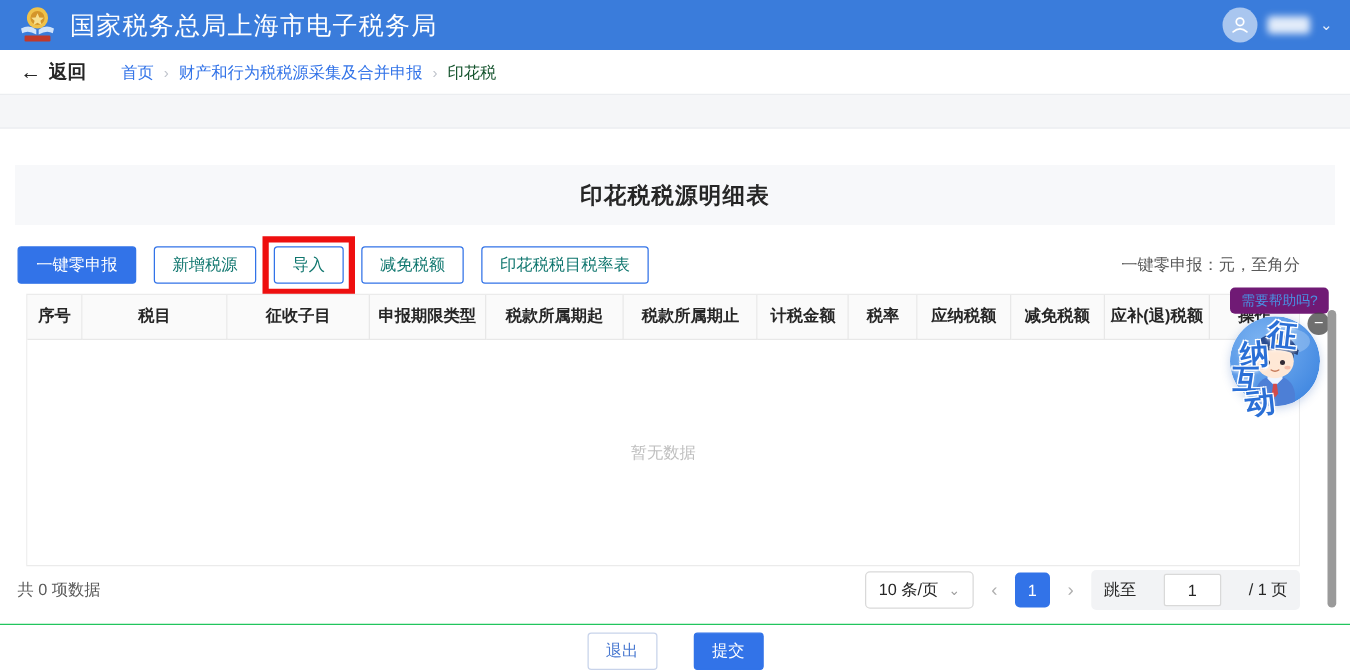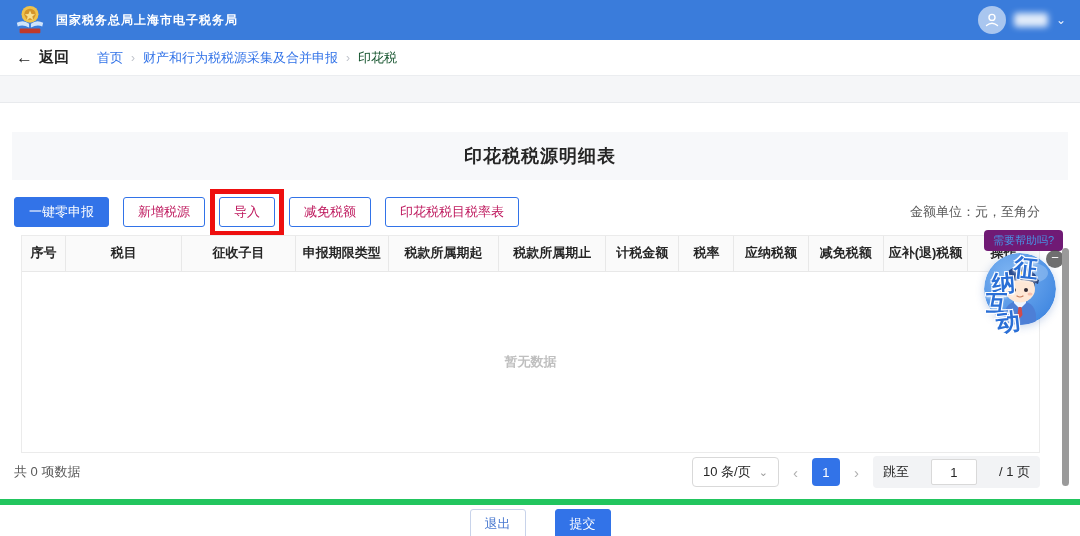--- a/index.html
+++ b/index.html
@@ -2,21 +2,21 @@
 <html><head>
 <meta charset="utf-8">
 <style>
   * { margin:0; padding:0; box-sizing:border-box; }
   html,body { width:1080px; height:536px; overflow:hidden;
     font-family:"Liberation Sans","DejaVu Sans",sans-serif; background:#f5f6f8; position:relative; }
 
   
   .topbar { height:40px; background:#3a7cdb; display:flex; align-items:center; padding:0 14px; color:#fff; }
   .logo { width:32px; height:32px; margin-right:10px; flex:0 0 auto; }
-  .topbar-title { font-size:12px; font-weight:bold; letter-spacing:1px; }
+  .topbar-title { font-size:20px; font-weight:normal; letter-spacing:1px; }
   .topbar-right { margin-left:auto; display:flex; align-items:center; gap:8px; }
   .avatar { width:28px; height:28px; border-radius:50%; background:#a9c6ef; display:flex; align-items:center; justify-content:center; }
   .user-blur { width:34px; height:14px; background:rgba(255,255,255,.85); border-radius:3px; filter:blur(3px); }
   .chev-down { color:#eaf1fb; font-size:12px; }
 
   
   .crumbbar { height:36px; background:#fff; border-bottom:1px solid #ebedf0; display:flex; align-items:center; padding:0 16px; }
   .back { display:flex; align-items:center; gap:6px; color:#262626; font-weight:bold; font-size:15px; cursor:pointer; }
   .back .arrow { font-size:17px; }
   .crumbs { margin-left:28px; display:flex; align-items:center; gap:8px; font-size:13px; }
@@ -29,51 +29,51 @@
   
   .main { background:#fff; height:433px; position:relative; }
   .title-banner { position:absolute; left:12px; right:12px; top:29px; height:48px; background:#f7f8fa;
     display:flex; align-items:center; justify-content:center; }
   .page-title { font-size:18px; font-weight:bold; color:#262626; letter-spacing:1px; }
 
   .toolbar { position:absolute; left:14px; right:40px; top:93px; height:32px; display:flex; align-items:center; gap:14px;justify-content:center; }
   .btn { height:30px; padding:0 14px; font-size:13px; border-radius:3px; display:inline-flex; align-items:center;
     justify-content:center; cursor:pointer; white-space:nowrap; }
   .btn-primary { background:#3273e8; border:1px solid #3273e8; color:#fff; }
-  .btn-outline { background:#fff; border:1px solid #3273e8; color:#be185d; }
+  .btn-outline { background:#fff; border:1px solid #3273e8; color:#0f766e; }
   .hl-wrap { position:relative; display:inline-flex; }
   .red-box { position:absolute; left:-9px; top:-8px; right:-9px; bottom:-9px; border:5px solid #ee0f0f; pointer-events:none; }
   .unit-note { margin-left:auto; font-size:13px; color:#595959; }
 
   
   .table-wrap { position:absolute; left:21px; right:40px; top:132px; border:1px solid #ebebeb; }
   table { width:100%; border-collapse:collapse; table-layout:fixed; }
   th { background:#fafafa; height:35px; font-size:13px; color:#262626; font-weight:bold;
     border-right:1px solid #e8e8e8; border-bottom:1px solid #e8e8e8; padding:0 2px; white-space:nowrap; overflow:hidden; }
   th:last-child { border-right:none; }
   .empty-body { height:180px; background:#fff; display:flex; align-items:center; justify-content:center; }
-  .empty-text { color:#bfbfbf; font-size:13px;font-weight:bold; }
+  .empty-text { color:#bfbfbf; font-size:13px; }
 
   
   .footer-row { position:absolute; left:14px; right:40px; top:349px; height:40px; display:flex; align-items:center; }
   .total-text { font-size:13px; color:#595959; }
   .pager { margin-left:auto; display:flex; align-items:center; gap:12px; }
   .size-select { border:1px solid #d9d9d9; border-radius:4px; height:30px; padding:0 10px; display:flex;
     align-items:center; gap:8px; font-size:13px; color:#262626; background:#fff; cursor:pointer; }
   .size-select .chev { color:#999; font-size:11px; }
   .pg-arrow { color:#b0b0b0; font-size:15px; cursor:pointer; padding:0 2px; }
   .pg-num { width:28px; height:28px; background:#3273e8; color:#fff; border-radius:4px; font-size:13px;
     display:flex; align-items:center; justify-content:center; cursor:pointer; }
   .jump-group { background:#f2f3f5; border-radius:4px; height:32px; display:flex; align-items:center;
     gap:22px; padding:0 10px; font-size:13px; color:#262626; }
   .jump-input { width:46px; height:26px; border:1px solid #d9d9d9; border-radius:2px; text-align:center;
     font-size:13px; color:#262626; background:#fff; font-family:inherit; }
 
   
-  .bottom-bar { position:absolute; left:0; right:0; top:396px; height:37px; border-top:6px solid #22c55e;
+  .bottom-bar { position:absolute; left:0; right:0; top:396px; height:37px; border-top:1px solid #22c55e;
     display:flex; align-items:center; justify-content:center; gap:29px; padding-top:6px; }
   .btn-exit { background:#fff; border:1px solid #c8d3ea; color:#4878d0; }
   .btn-submit { background:#3273e8; border:1px solid #3273e8; color:#fff; }
 
   
   .helper-tip { position:absolute; left:984px; top:230px; background:#701a75; color:#4a90e2; font-size:11px;
     padding:3px 9px; border-radius:4px; white-space:nowrap; z-index:30; }
   .minimize { position:absolute; left:1046px; top:250px; width:18px; height:18px; border-radius:50%;
     background:rgba(70,70,70,.78); color:#fff; font-size:13px; line-height:16px; text-align:center; z-index:31; cursor:pointer; }
   .mascot { position:absolute; left:984px; top:253px; width:72px; height:72px; border-radius:50%;
@@ -137,21 +137,21 @@
 
   <div class="toolbar">
     <button class="btn btn-primary">一键零申报</button>
     <button class="btn btn-outline">新增税源</button>
     <span class="hl-wrap">
       <button class="btn btn-outline">导入</button>
       <span class="red-box"></span>
     </span>
     <button class="btn btn-outline">减免税额</button>
     <button class="btn btn-outline">印花税税目税率表</button>
-    <span class="unit-note">金额单位：元，至角分</span>
+    <span class="unit-note">一键零申报：元，至角分</span>
   </div>
 
   <div class="table-wrap">
     <table>
       <colgroup>
         <col style="width:4.3%">
           <col style="width:11.4%">
           <col style="width:11.2%">
           <col style="width:9.1%">
         <col style="width:10.9%">

